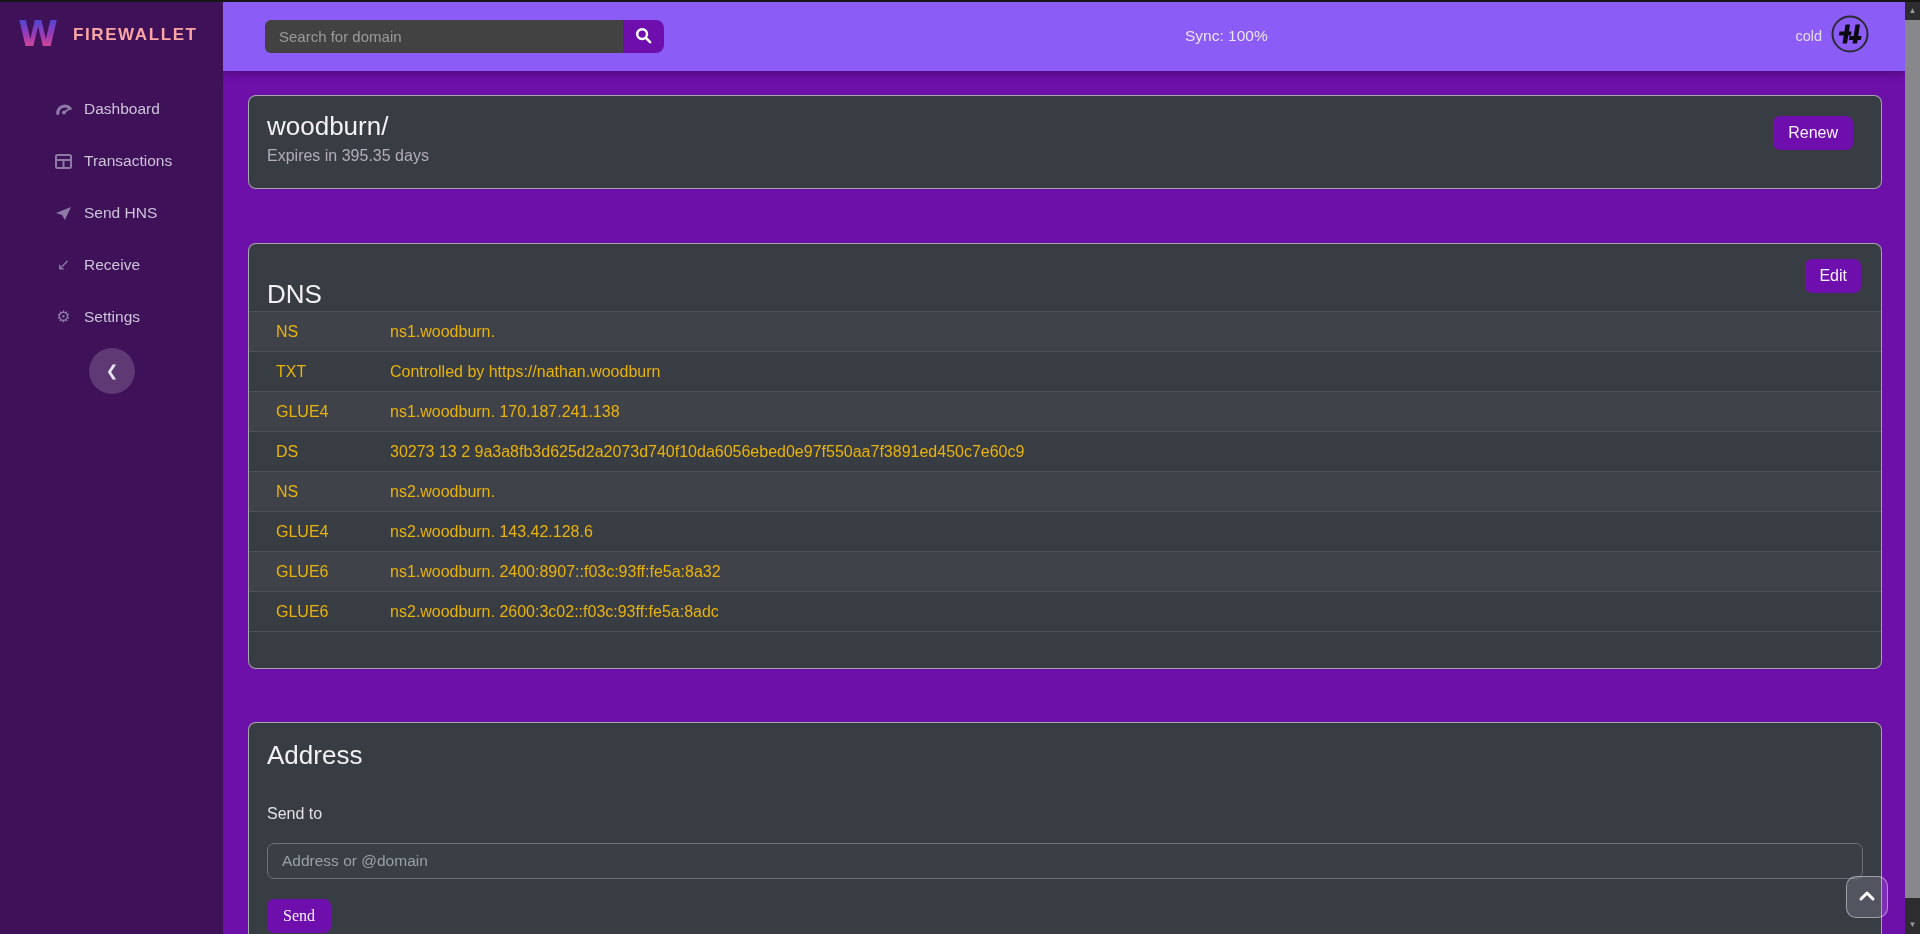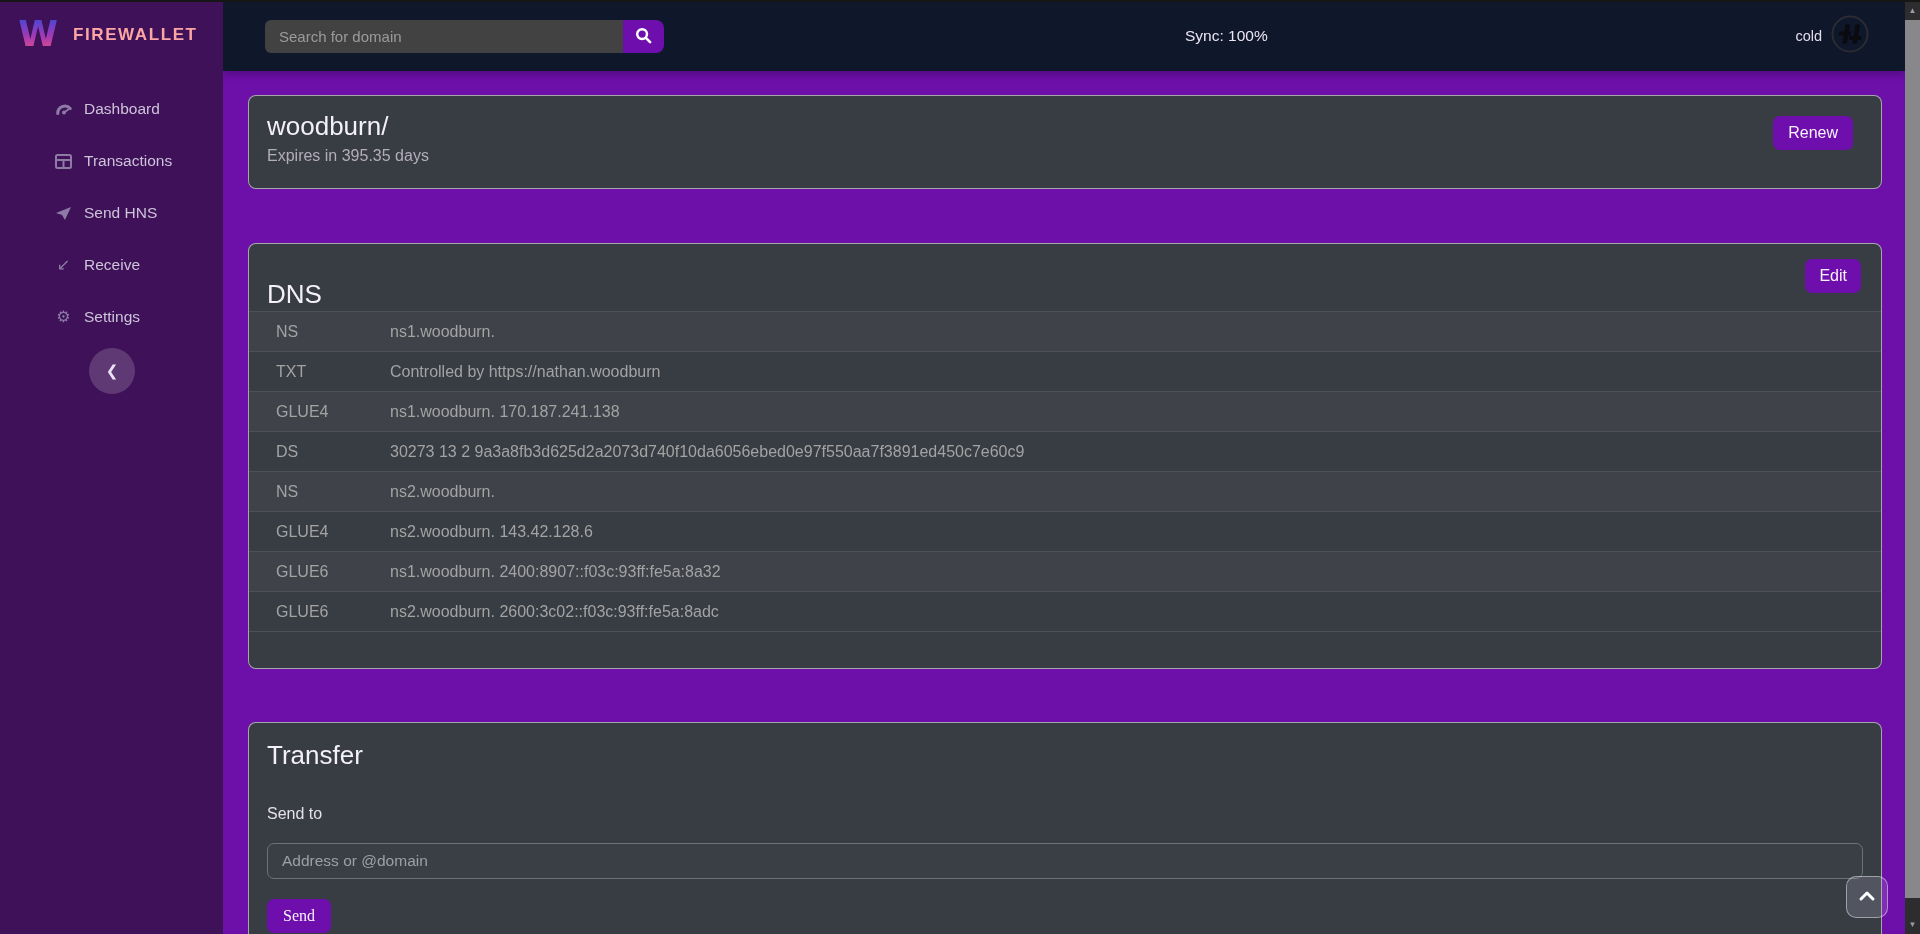--- a/index.html
+++ b/index.html
@@ -16,21 +16,21 @@
   .sidebar { position:absolute; left:0; top:0; width:223px; height:934px; background:#3e1158; z-index:20; }
   .brand { display:flex; align-items:center; gap:13px; padding:11px 14px 10px 16px; }
   .brand-title { color:#fca5a5; font-weight:bold; font-size:17px; letter-spacing:1.6px; }
   .nav { margin-top:14px; }
   .nav-item { display:flex; align-items:center; gap:11px; height:52px; padding:0 18px; color:#cdc4da; font-size:15.5px; cursor:pointer;margin-left:36px; }
   .nav-icon { width:19px; display:flex; justify-content:center; align-items:center; color:#8d7ba6; font-size:16px; line-height:1; flex:0 0 19px; }
   .collapse-btn { position:absolute; left:89px; top:348px; width:46px; height:46px; border-radius:50%;
     background:rgba(255,255,255,0.17); display:flex; align-items:center; justify-content:center; cursor:pointer; }
 
   
-  .topbar { position:absolute; left:223px; top:0; width:1682px; height:71px; background:#0f172a;
+  .topbar { position:absolute; left:223px; top:0; width:1682px; height:71px; background:#8b5cf6;
     box-shadow:0 3px 8px rgba(30,0,50,0.35); z-index:10; }
   .search-group { position:absolute; left:42px; top:20px; height:33px; display:flex; }
   .search-input { width:358px; height:33px; background:#424242; border:none; border-radius:6px 0 0 6px;
     color:#dddddd; padding:0 14px; font-size:15px; outline:none; font-family:"Liberation Sans", sans-serif; }
   .search-input::placeholder { color:#9b9b9b; }
   .search-btn { width:41px; height:33px; background:#6e0fad; border:none; border-radius:0 8px 8px 0;
     display:flex; align-items:center; justify-content:center; cursor:pointer; }
   .sync-label { position:absolute; left:962px; top:0; height:71px; display:flex; align-items:center;
     color:#ece6f2; font-size:15.5px; }
   .wallet-area { position:absolute; right:36px; top:0; height:71px; display:flex; align-items:center; gap:9px; }
@@ -55,21 +55,21 @@
     font-family:"Liberation Sans", sans-serif; cursor:pointer; }
   .renew-btn { position:absolute; right:28px; top:20px; padding:8px 15px; }
 
   .card-dns { margin-top:54px; height:426px; padding:0; overflow:hidden; }
   .card-header { padding:32px 18px 0; height:67px; position:relative; }
   .card-title { font-size:26px; font-weight:400; color:#f3f1f5; line-height:36px; }
   .edit-btn { position:absolute; right:20px; top:15px; padding:8px 14px; }
   .dns-table { width:100%; border-collapse:collapse; border-top:1px solid #4c5057; }
   .dns-table tr { border-bottom:1px solid #4c5057; }
   .dns-table tr:nth-child(odd) { background:rgba(255,255,255,0.035); }
-  .dns-table td { height:40px; font-size:16px; color:#a3a3a3; vertical-align:middle; }
+  .dns-table td { height:40px; font-size:16px; color:#eab308; vertical-align:middle; }
   .dns-table td.rec-type { width:141px; padding-left:27px; }
   .dns-table td.rec-value { padding-left:0; }
 
   .card-transfer { margin-top:53px; height:250px; padding:14px 18px; }
   .sendto-label { display:block; font-size:16px; color:#e4e1e7; margin-top:32px; }
   .transfer-input { display:block; width:100%; height:36px; margin-top:20px; background:#3a3f46;
     border:1px solid #6d727a; border-radius:7px; color:#dddddd; padding:0 14px; font-size:15.5px;
     outline:none; font-family:"Liberation Sans", sans-serif; }
   .transfer-input::placeholder { color:#99a0a8; }
   .send-btn { margin-top:20px; padding:8px 16px;font-family:Liberation Serif, serif; }
@@ -222,21 +222,21 @@
         </tr>
         <tr>
           <td class="rec-type">GLUE6</td>
           <td class="rec-value">ns2.woodburn. 2600:3c02::f03c:93ff:fe5a:8adc</td>
         </tr>
       </tbody>
     </table>
   </div>
 
   <div class="card card-transfer">
-    <div class="card-title">Transfer</div>
+    <div class="card-title">Address</div>
     <label class="sendto-label">Send to</label>
     <input class="transfer-input" type="text" placeholder="Address or @domain" style="">
     <button class="btn-purple send-btn">Send</button>
   </div>
 
 </div>
 
 <div class="scrolltop-btn">
   <span>
     <svg width="20" height="12" viewBox="0 0 20 12">

